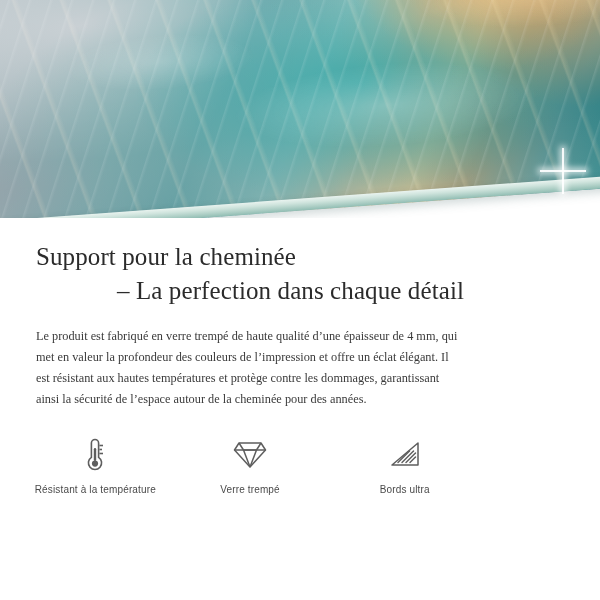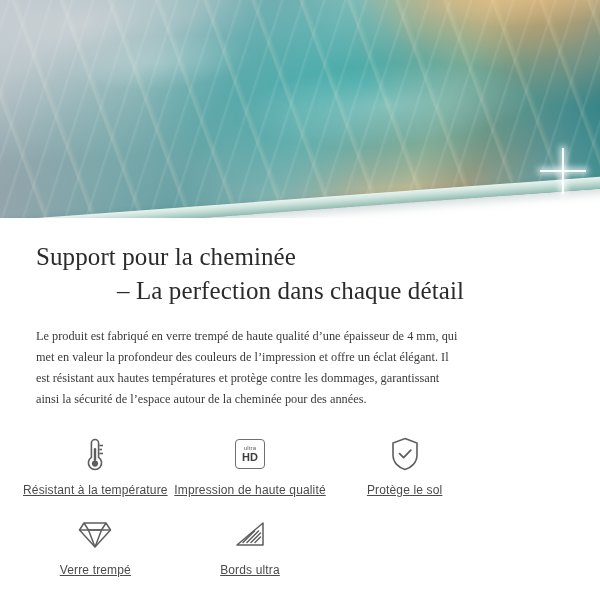--- a/index.html
+++ b/index.html
@@ -178,25 +178,24 @@
     text-align: center;
   }
   .feature-icon {
     height: 44px;
     display: flex;
     align-items: center;
     justify-content: center;
   }
   .feature-label {
     margin-top: 8px;
-    font-size: 12px;
+    font-size: 10px;
     color: #4a4a4a;
     letter-spacing: 0.15px;
     line-height: 12px;
-    text-decoration: underline;
   }
   .ultrahd {
     width: 28px;
     height: 28px;
     border: 1.6px solid #6f6f6f;
     border-radius: 4px;
     display: flex;
     flex-direction: column;
     align-items: center;
     justify-content: center;
@@ -250,39 +249,21 @@
           <circle cx="15" cy="29.6" r="3.1" fill="#5e5e5e" stroke="none"></circle>
           <rect x="13.8" y="14" width="2.4" height="13" rx="1.2" fill="#5e5e5e" stroke="none"></rect>
           <line x1="19.4" y1="11.5" x2="23" y2="11.5"></line>
           <line x1="19.4" y1="15.5" x2="22" y2="15.5"></line>
           <line x1="19.4" y1="19.5" x2="23" y2="19.5"></line>
         </svg>
       </div>
       <div class="feature-label">Résistant à la température</div>
     </div>
 
-    <div class="feature">
-      <div class="feature-icon">
-        <div class="ultrahd">
-          <span class="u1">ultra</span>
-          <span class="u2">HD</span>
-        </div>
-      </div>
-      <div class="feature-label">Impression de haute qualité</div>
-    </div>
-
-    <div class="feature">
-      <div class="feature-icon">
-        <svg width="34" height="40" viewBox="0 0 34 40" fill="none" stroke="#5e5e5e" stroke-width="1.6">
-          <path d="M17 4.5 L29 9 V21 C29 28.5 23.4 33.6 17 35.5 C10.6 33.6 5 28.5 5 21 V9 Z"></path>
-          <path d="M11.6 19.6 L15.6 23.6 L22.8 16.2" stroke-width="1.8" stroke-linecap="round" stroke-linejoin="round"></path>
-        </svg>
-      </div>
-      <div class="feature-label">Protège le sol</div>
-    </div>
+
 
     <div class="feature">
       <div class="feature-icon">
         <svg width="38" height="34" viewBox="0 0 38 34" fill="none" stroke="#5e5e5e" stroke-width="1.5" stroke-linejoin="round">
           <path d="M8 6 H30 L34.5 13 L19 30 L3.5 13 Z"></path>
           <path d="M3.5 13 H34.5"></path>
           <path d="M8 6 L12.5 13 L19 30"></path>
           <path d="M30 6 L25.5 13 L19 30"></path>
           <path d="M12.5 13 H25.5"></path>
         </svg>

